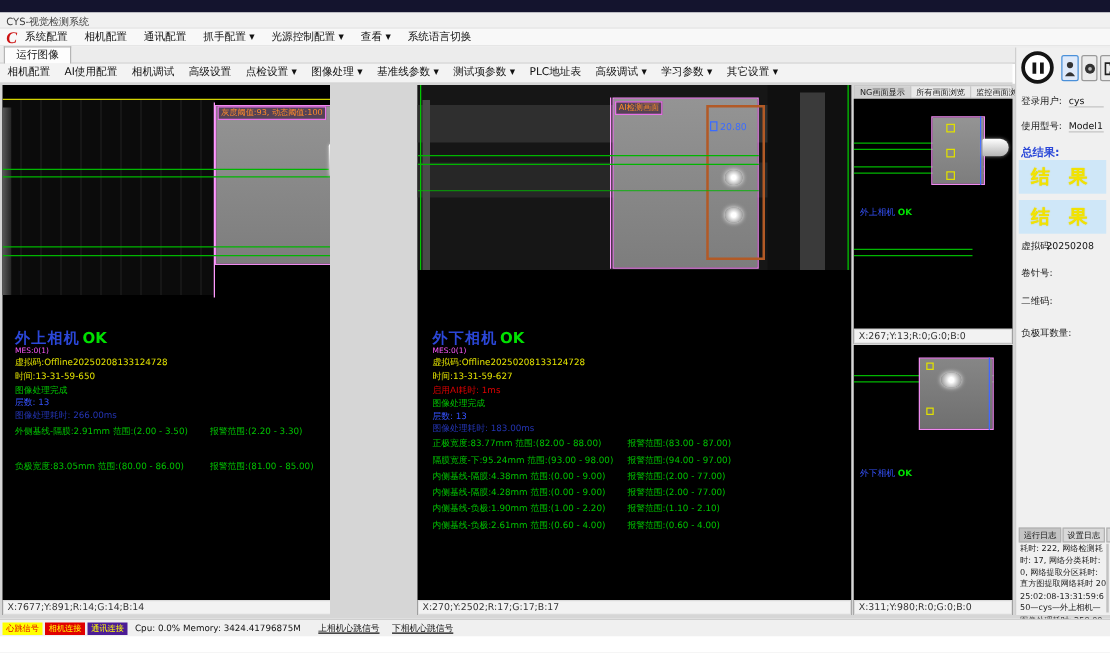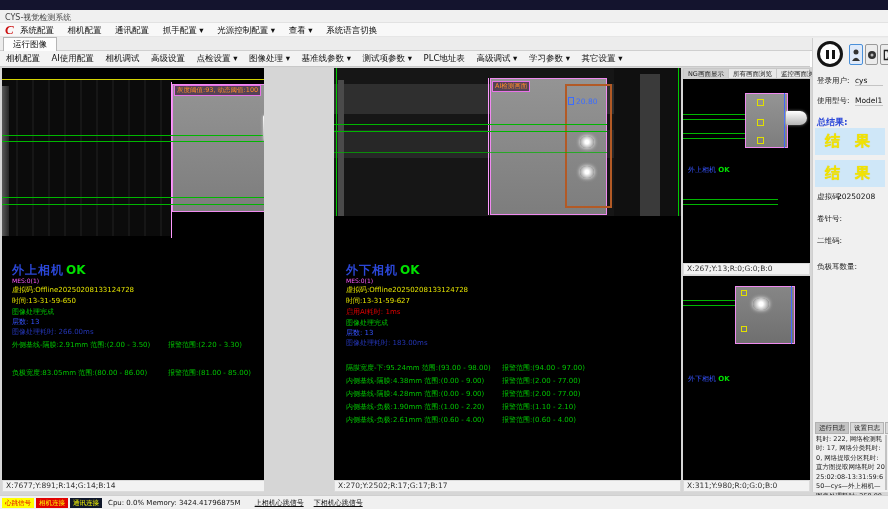--- a/index.html
+++ b/index.html
@@ -176,20 +176,23 @@
   <div class="vtitle" style="left:12px;top:194px;color:#2b47d8">
     <span>外下相机</span><span class="okk">OK</span>
   </div>
   <div class="infoline t-m" style="left:12px;top:209px;font-size:6px">MES:0(1)</div>
   <div class="infoline t-y" style="left:12px;top:217px">虚拟码:Offline20250208133124728</div>
   <div class="infoline t-y" style="left:12px;top:228px">时间:13-31-59-627</div>
   <div class="infoline t-r" style="left:12px;top:239px">启用AI耗时: 1ms</div>
   <div class="infoline t-g" style="left:12px;top:250px">图像处理完成</div>
   <div class="infoline t-b" style="left:12px;top:260px">层数: 13</div>
   <div class="infoline t-db" style="left:12px;top:270px">图像处理耗时: 183.00ms</div>
+  <div class="mrow" style="left:12px;top:282px">
+    <span>正极宽度:83.77mm 范围:(82.00 - 88.00)</span>
+    <span class="a">报警范围:(83.00 - 87.00)</span></div>
   <div class="mrow" style="left:12px;top:295px">
     <span>隔膜宽度-下:95.24mm 范围:(93.00 - 98.00)</span>
     <span class="a">报警范围:(94.00 - 97.00)</span></div>
   <div class="mrow" style="left:12px;top:308px">
     <span>内侧基线-隔膜:4.38mm 范围:(0.00 - 9.00)</span>
     <span class="a">报警范围:(2.00 - 77.00)</span></div>
   <div class="mrow" style="left:12px;top:321px">
     <span>内侧基线-隔膜:4.28mm 范围:(0.00 - 9.00)</span>
     <span class="a">报警范围:(2.00 - 77.00)</span></div>
   <div class="mrow" style="left:12px;top:334px">
@@ -292,17 +295,17 @@
     <span class="ltab" style="background:#c4c4c4">运行日志</span><span class="ltab">设置日志</span><span class="ltab">错误日志</span>
   </div>
   <div class="abs" style="left:3px;top:397px;width:69px;font-size:6.5px;line-height:1.45;color:#222;word-break:break-all">耗时: 222, 网络检测耗时: 17, 网络分类耗时: 0, 网络提取分区耗时: 直方图提取网络耗时 2025:02:08-13:31:59:650—cys—外上相机—图像处理耗时: 258.00ms</div>
   <div class="abs" style="left:72px;top:397px;width:2px;height:55px;background:#c2c2c2"></div>
 </div>
 
 <div class="abs" style="left:0;top:495px;width:888px;height:14px;background:#f0f0f0;border-top:1px solid #cfcfcf;
             display:flex;align-items:center;padding-left:2px">
   <span class="badge" style="background:#ffff00;color:#e00000">心跳信号</span>
   <span class="badge" style="background:#e00000;color:#ffff00">相机连接</span>
-  <span class="badge" style="background:#0f172a;color:#ffff00">通讯连接</span>
+  <span class="badge" style="background:#4c1d95;color:#ffff00">通讯连接</span>
   <span style="font-size:7px;color:#111;margin-left:4px">Cpu: 0.0% Memory: 3424.41796875M</span>
   <span style="font-size:7px;color:#111;margin-left:14px;text-decoration:underline">上相机心跳信号</span>
   <span style="font-size:7px;color:#111;margin-left:10px;text-decoration:underline">下相机心跳信号</span>
 </div>
 
 </body></html>

